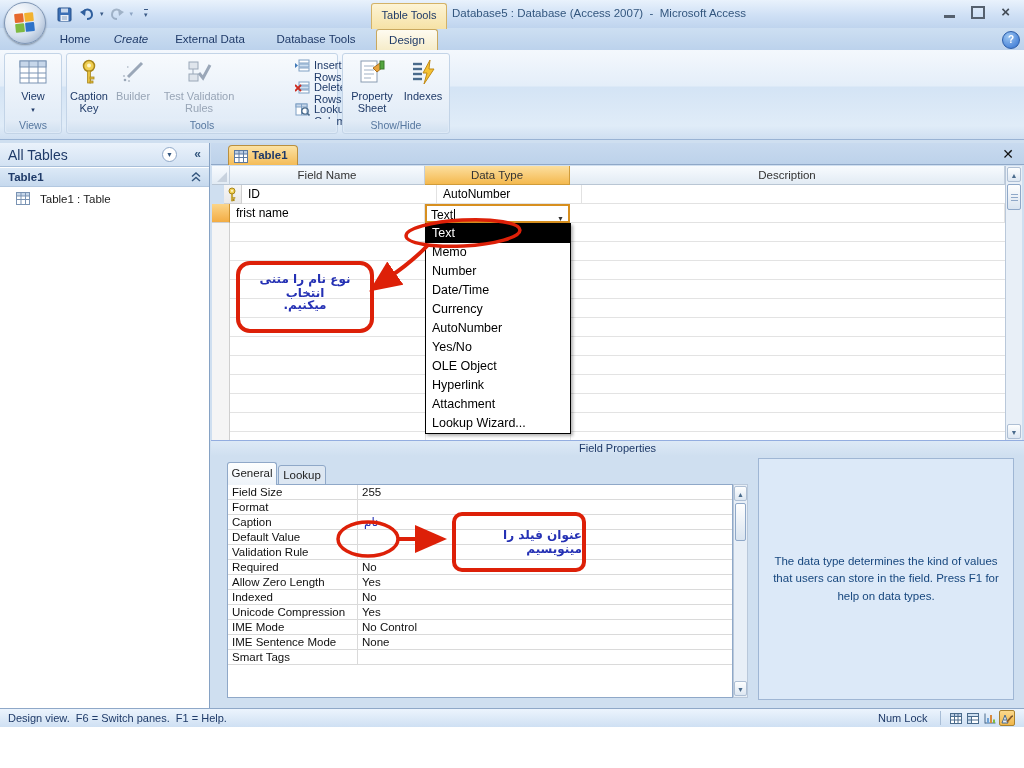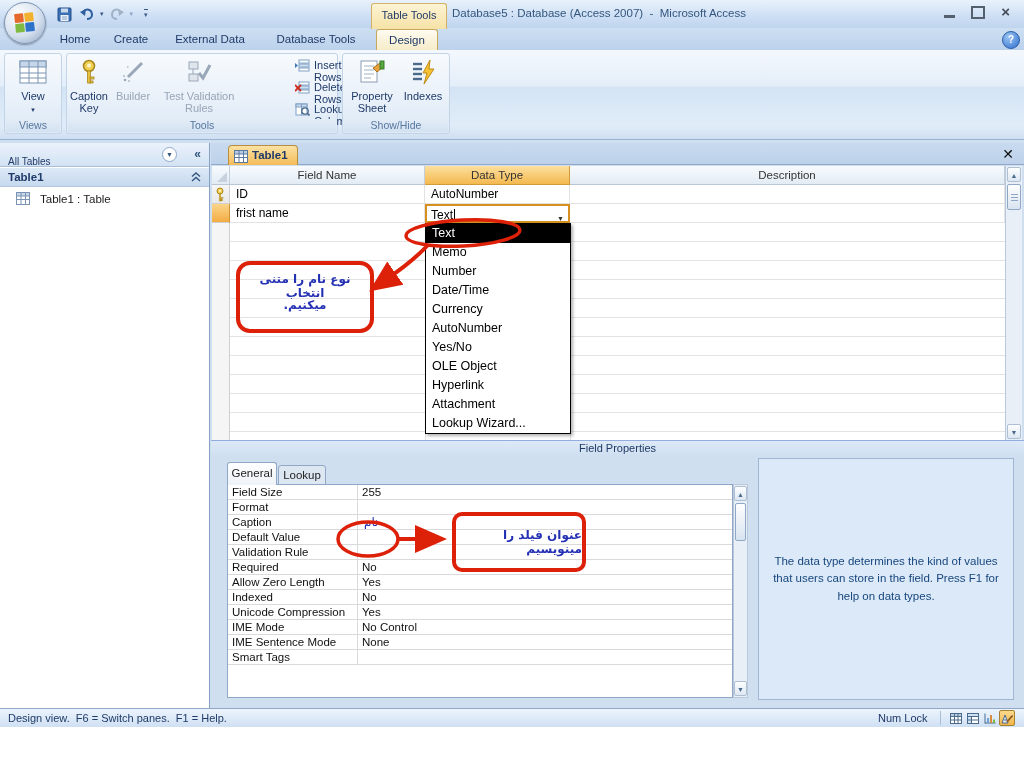--- a/index.html
+++ b/index.html
@@ -24,21 +24,21 @@
     color:#1f3a68;z-index:2;}
   #wtitle{position:absolute;left:452px;top:7px;color:#33567e;font-size:11.5px;white-space:pre;}
   #wctl{position:absolute;right:14px;top:5px;display:flex;gap:16px;align-items:center;z-index:6;}
   .wmin{width:11px;height:3px;background:#55606e;margin-top:8px;}
   .wmax{width:10px;height:9px;border:2px solid #55606e;}
   .wclose{font-size:15px;font-weight:bold;color:#444d58;line-height:14px;}
   
   #tabrow{position:absolute;left:0;top:28px;width:1024px;height:22px;
     background:linear-gradient(#cddff2,#bcd2ec);}
   .rtab{position:absolute;top:1px;height:21px;text-align:center;line-height:21px;color:#1f3a68;font-size:11.5px;}
-  #tab-home{left:52px;width:46px;} #tab-create{left:106px;width:50px;}
+  #tab-home{left:52px;width:46px;} #tab-create{left:106px;width:50px;font-style:italic;}
   #tab-ext{left:164px;width:92px;} #tab-dbt{left:264px;width:104px;}
   #tab-design{left:376px;width:62px;background:linear-gradient(#fefbf0,#f6ecc9);
     border:1px solid #c9a85e;border-bottom:none;border-radius:3px 3px 0 0;box-sizing:border-box;}
   #helpbtn{position:absolute;left:1002px;top:31px;width:16px;height:16px;border-radius:50%;
     background:radial-gradient(circle at 35% 30%,#9cc6f2,#2f6fd0);color:#fff;font-weight:bold;font-size:10px;
     text-align:center;line-height:16px;border:1px solid #2a5ca8;}
   
   #ribbon{position:absolute;left:0;top:50px;width:1024px;height:90px;
     background:linear-gradient(#f4f8fd,#e4eef9 40%,#d4e4f5 42%,#e0ecf8 85%,#cfdff1);
     border-bottom:1px solid #99b3d4;box-sizing:border-box;}
@@ -50,21 +50,21 @@
   .bigbtn{position:absolute;top:3px;text-align:center;color:#1f3a68;font-size:11px;line-height:12px;}
   .bigbtn .bicon{display:block;margin:2px auto 3px;}
   .gray{color:#98a5b6;}
   .smallbtn{position:absolute;left:228px;display:flex;gap:4px;color:#1f3a68;font-size:11px;height:16px;}
   
   #wsp{position:absolute;left:0;top:140px;width:1024px;height:568px;background:#cfdff0;}
   
   #nav{position:absolute;left:0;top:3px;width:210px;height:565px;background:#fff;border-right:1px solid #86a2c4;box-sizing:border-box;}
   #navhdr{position:absolute;left:0;top:0;width:100%;height:24px;background:linear-gradient(#eaf2fb,#d3e2f3);
     border-bottom:1px solid #a9bfd9;box-sizing:border-box;}
-  #navhdr .t{position:absolute;left:8px;top:13px;font-size:10px;color:#1f3a68;}
+  #navhdr .t{position:absolute;left:8px;top:4px;font-size:14px;color:#1f3a68;}
   #navdrop{position:absolute;right:32px;top:4px;width:15px;height:15px;border-radius:50%;background:#fff;
     border:1px solid #8fa8c8;text-align:center;line-height:14px;font-size:7px;color:#33567e;box-sizing:border-box;}
   #navcollapse{position:absolute;right:8px;top:4px;font-size:12px;font-weight:bold;color:#33567e;}
   #navgrp{position:absolute;left:0;top:25px;width:100%;height:19px;background:linear-gradient(#dce9f7,#c6d9ee);
     border-bottom:1px solid #b3c8e0;box-sizing:border-box;}
   #navgrp .t{position:absolute;left:8px;top:3px;font-weight:bold;font-size:11.5px;color:#1f3a68;}
   #navgrp svg{position:absolute;right:8px;top:4px;}
   #navitem{position:absolute;left:0;top:47px;width:100%;height:18px;color:#1c1c1c;font-size:11.5px;}
   #navitem svg{position:absolute;left:16px;top:2px;}
   #navitem .t{position:absolute;left:40px;top:3px;}
@@ -83,21 +83,21 @@
     text-align:center;line-height:18px;color:#333;font-size:11.5px;}
   #h-corner{left:1px;width:18px;}
   #h-corner:after{content:"";position:absolute;right:2px;bottom:2px;border-left:10px solid transparent;border-bottom:10px solid #c8d2de;}
   #h-field{left:19px;width:195px;}
   #h-type{left:214px;width:145px;background:linear-gradient(#fcdf9f,#f4b94f);border-right:1px solid #d09c3a;border-bottom:1px solid #d09c3a;}
   #h-desc{left:359px;width:435px;}
   .gcell{position:absolute;height:19px;background:#fff;border-right:1px solid #e2e2e2;border-bottom:1px solid #e2e2e2;
     box-sizing:border-box;font-size:12px;color:#000;line-height:18px;padding-left:6px;}
   .rowsel{position:absolute;left:1px;width:18px;height:19px;background:linear-gradient(#f6f6f6,#e9e9e9);
     border-right:1px solid #cfcfcf;border-bottom:1px solid #cfcfcf;box-sizing:border-box;}
-  .r1{top:42px;} .r2{top:61px;}
+  .r1{top:42px;margin-left:12px;} .r2{top:61px;}
   #sel2{background:linear-gradient(#fbd589,#f3ac43);border-right:1px solid #cf9430;}
   #c-id{left:19px;width:195px;} #c-idtype{left:214px;width:145px;} #c-iddesc{left:359px;width:435px;}
   #c-fn{left:19px;width:195px;} #c-fndesc{left:359px;width:435px;}
   #c-fntype{left:214px;width:145px;border:2px solid #d78f1f;padding-left:4px;background:#fff;}
   #c-fntype .caret{display:inline-block;width:1px;height:12px;background:#000;vertical-align:-2px;margin-left:1px;}
   #c-fntype .dd{position:absolute;right:4px;top:4px;font-size:7px;color:#333;}
   #gridbody{position:absolute;left:19px;top:80px;width:775px;height:217px;
     background:repeating-linear-gradient(180deg,#fff 0 18px,#e3e3e3 18px 19px);}
   #selstrip{position:absolute;left:1px;top:80px;width:18px;height:217px;background:#f5f5f5;border-right:1px solid #cfcfcf;box-sizing:border-box;}
   .vline{position:absolute;top:80px;height:217px;width:1px;background:#e3e3e3;}

